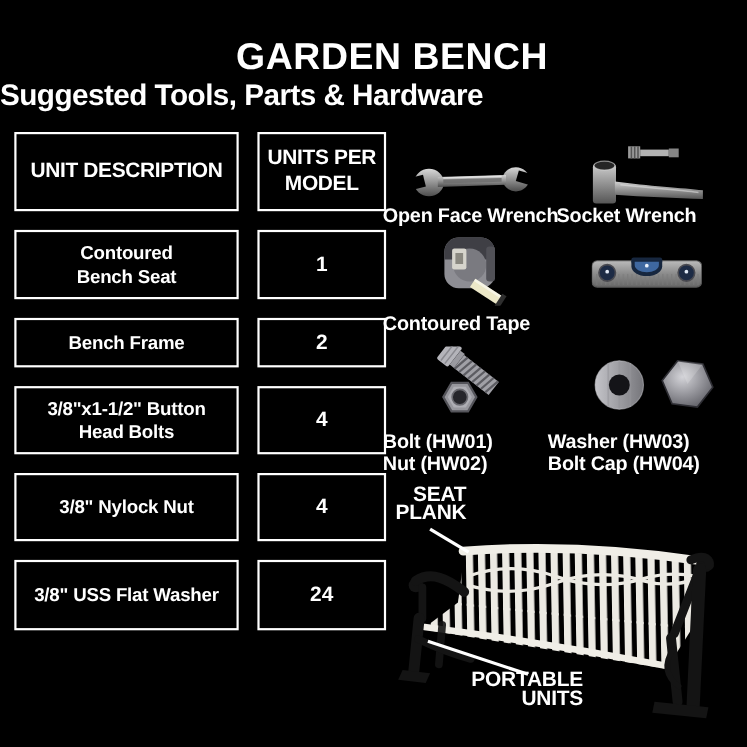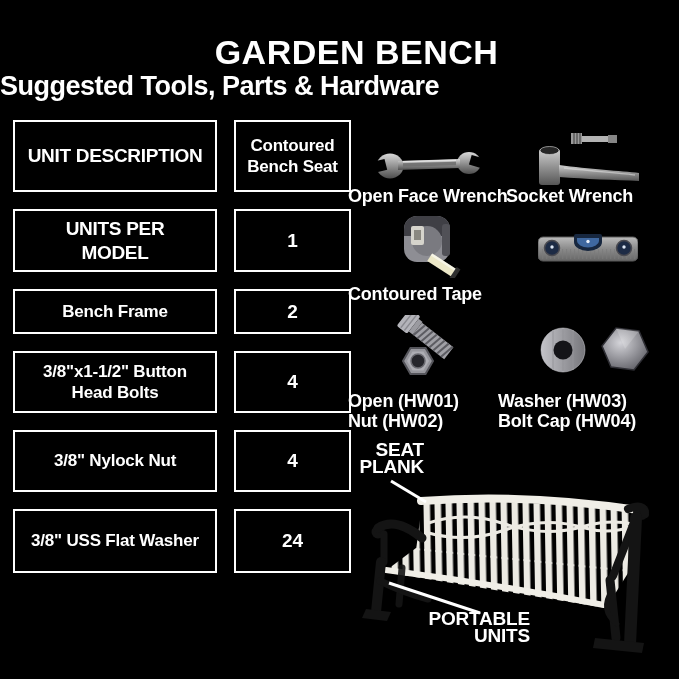--- a/index.html
+++ b/index.html
@@ -45,25 +45,25 @@
 </head>
 <body>
 
 <div class="page">
 
   <div class="abs title">GARDEN BENCH</div>
   <div class="abs subtitle">Suggested Tools, Parts &amp; Hardware</div>
 
   <div class="abs parts-table">
     <div class="cell hdr pre">UNIT DESCRIPTION</div>
+    <div class="cell hdr pre">UNITS PER
+MODEL</div>
+
     <div class="cell desc pre">Contoured
 Bench Seat</div>
-
-    <div class="cell hdr pre">UNITS PER
-MODEL</div>
     <div class="cell qty">1</div>
 
     <div class="cell desc pre">Bench Frame</div>
     <div class="cell qty">2</div>
 
     <div class="cell desc pre">3/8"x1-1/2" Button
 Head Bolts</div>
     <div class="cell qty">4</div>
 
     <div class="cell desc pre">3/8" Nylock Nut</div>
@@ -155,21 +155,21 @@
       <path d="M6.5,3 V23 M11,3 V23" stroke="#8a8a90" stroke-width="1.4"></path>
       <rect x="15" y="5" width="5" height="16" fill="#9a9aa0"></rect>
       <rect x="20" y="6" width="40" height="15" fill="#a0a0a6"></rect>
       <path d="M24,6 l-3,15 M29,6 l-3,15 M34,6 l-3,15 M39,6 l-3,15 M44,6 l-3,15 M49,6 l-3,15 M54,6 l-3,15 M59,6 l-3,15" stroke="#5c5c62" stroke-width="2"></path>
     </g>
     <polygon points="36,46 28.5,59 13.5,59 6,46 13.5,33 28.5,33" fill="#97979d" stroke="#55555b" stroke-width="2"></polygon>
     <polygon points="32,46 26.5,55.5 15.5,55.5 10,46 15.5,36.5 26.5,36.5" fill="#aeaeb4"></polygon>
     <circle cx="21" cy="46" r="7" fill="#26262b"></circle>
     <circle cx="21" cy="46" r="7" fill="none" stroke="#6a6a70" stroke-width="1.5"></circle>
   </svg>
-  <div class="abs tool-label pre" style="left:348px;top:391px;width:164px">Open (HW01)
+  <div class="abs tool-label pre" style="left:348px;top:391px;width:164px">Bolt (HW01)
 Nut (HW02)</div>
 
   <svg class="abs" style="left:537px;top:325px" width="116" height="50" viewBox="0 0 116 50">
     <defs>
       <linearGradient id="m6" x1="0" y1="0" x2="1" y2="0">
         <stop offset="0" stop-color="#c4c4c9"></stop>
           <stop offset="1" stop-color="#76767b"></stop>
       </linearGradient>
       <radialGradient id="m7" cx=".4" cy=".35" r=".8">
         <stop offset="0" stop-color="#d4d4d9"></stop>

